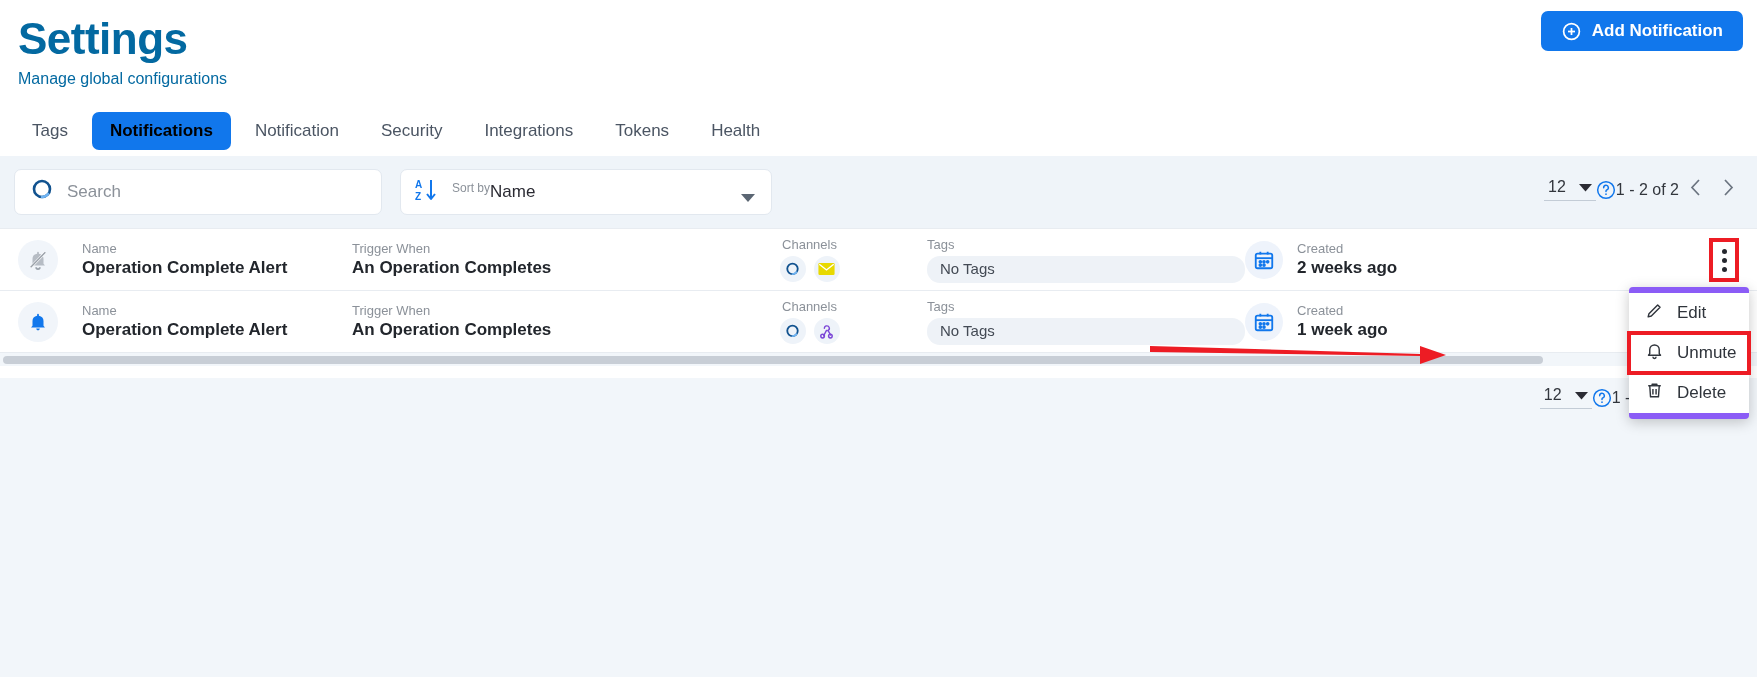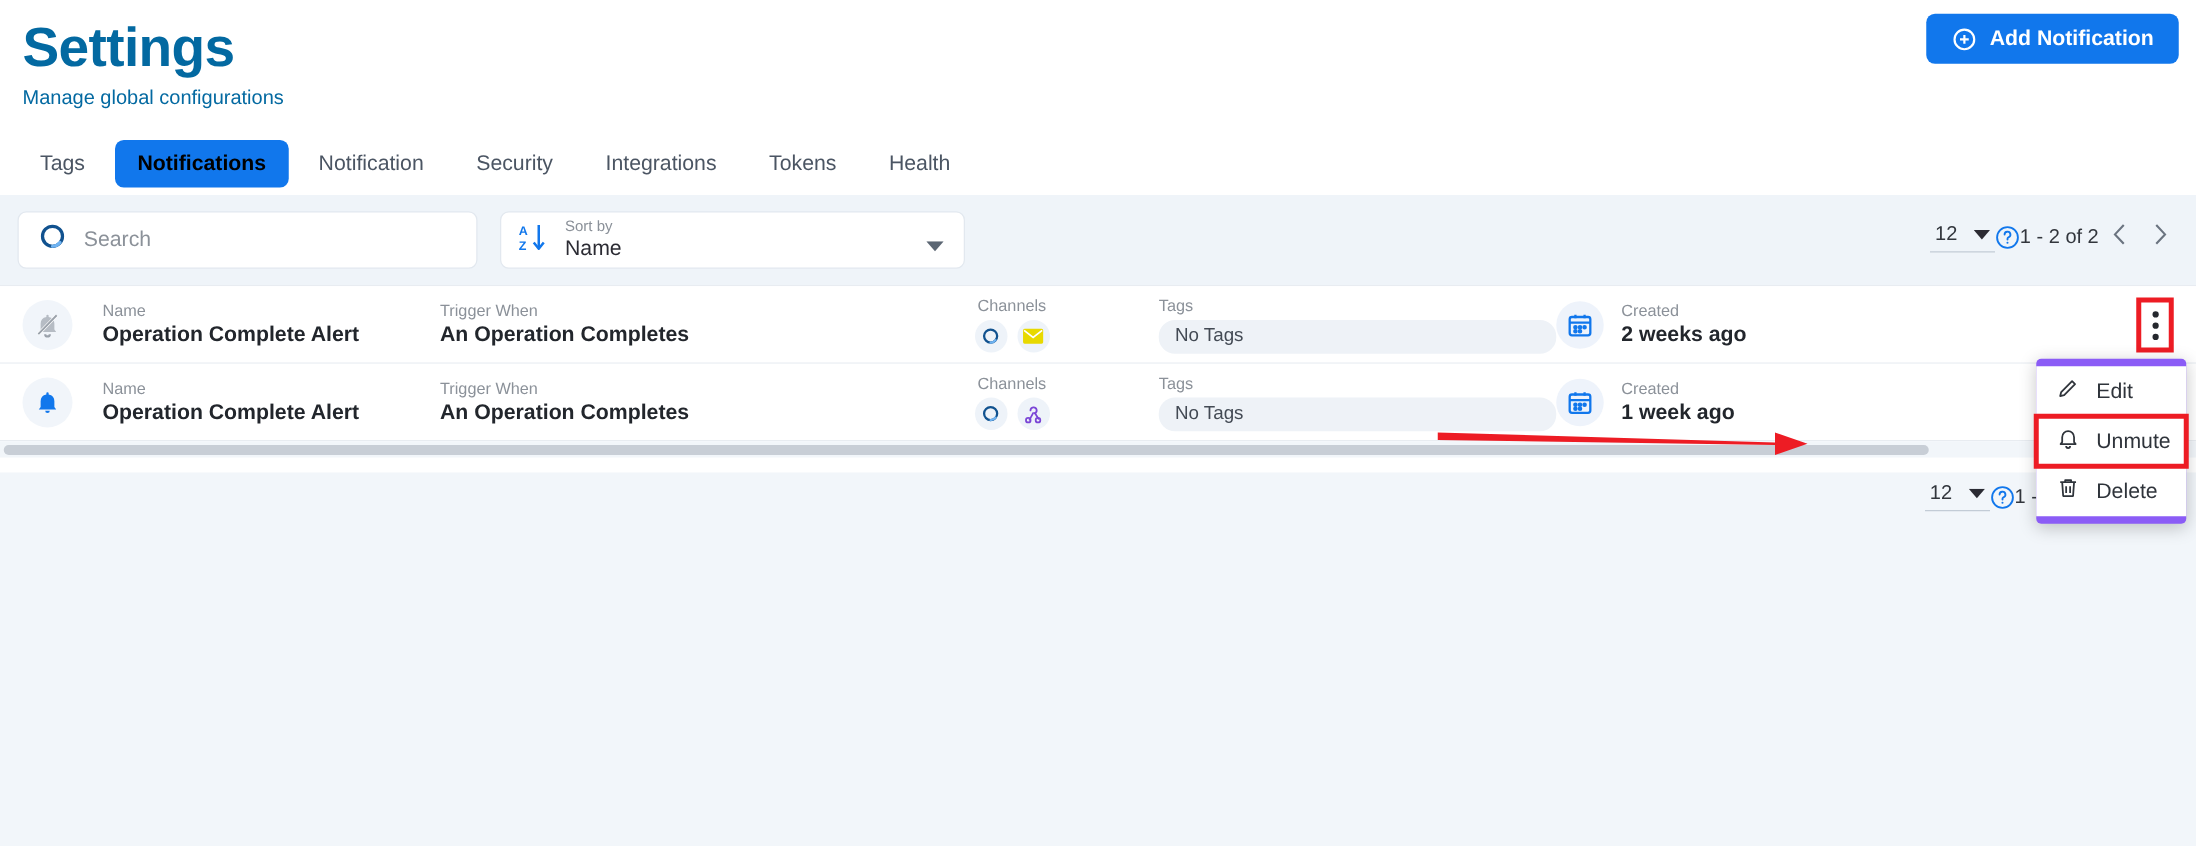--- a/index.html
+++ b/index.html
@@ -52,21 +52,21 @@
     height: 46px; width: 368px; display: flex; align-items: center;
     gap: 12px; padding: 0 14px;
   }
   .search-text { font-size: 17px; color: #8b9199; }
 
   .sort-box {
     background: #fff; border: 1px solid #e2e8ef; border-radius: 7px;
     height: 46px; width: 372px; display: flex; align-items: center;
     gap: 13px; padding: 0 14px; position: relative;
   }
-  .sort-labels { display: flex; flex-direction: column; justify-content:space-between; line-height: 1.15; }
+  .sort-labels { display: flex; flex-direction: row; justify-content:space-between; line-height: 1.15; }
   .sort-caption { font-size: 12px; color: #8b9199; }
   .sort-value { font-size: 17px; color: #2b2b33; }
   .sort-caret { position: absolute; right: 16px; top: 19px; }
 
   .paginator {
     position: absolute; display: flex; align-items: center; 
     font-size: 16px; color: #2b2b33;
   }
   .paginator.top { right: 12px; top: 22px; }
   .paginator.bottom { right: 100px; top: 386px; }

